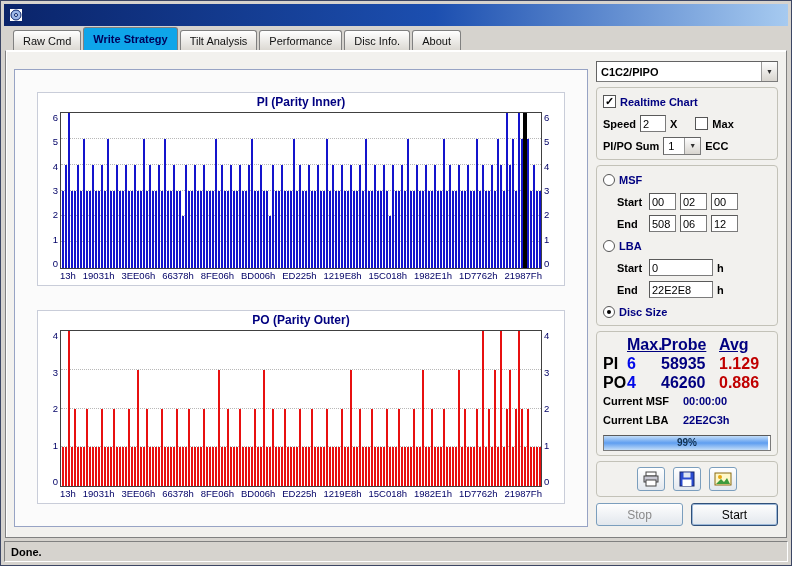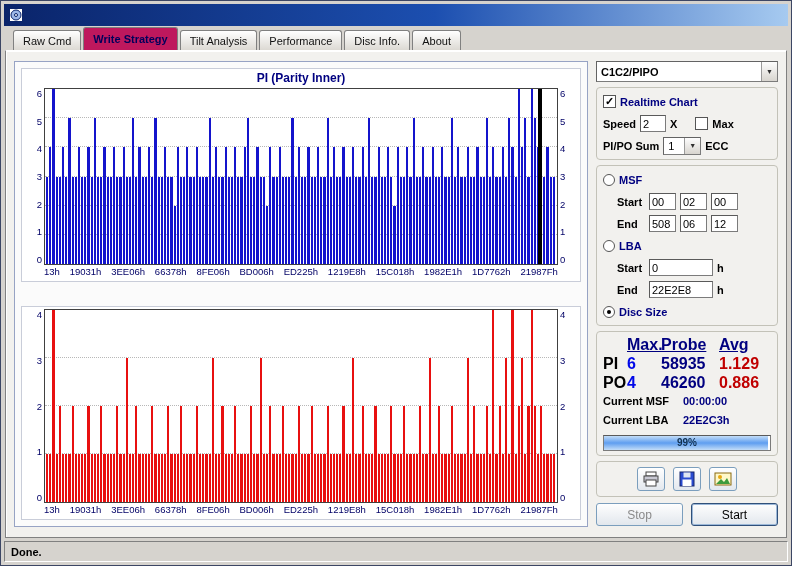--- a/index.html
+++ b/index.html
@@ -36,33 +36,33 @@
   .welcome{ margin-left:auto; color:#0000d6; font-weight:bold; font-size:12px; text-decoration:underline; cursor:pointer; }
   
   .tabstrip{ height:24px; flex:0 0 24px; display:flex; align-items:flex-end; padding-left:9px; position:relative; z-index:2; }
   .tab{
     border:1px solid #808080; border-bottom:none; border-radius:3px 3px 0 0;
     background:linear-gradient(#ffffff,#dcd9d3);
     height:20px; padding:0 9px; font-size:11px; color:#111;
     display:flex; align-items:center; margin-right:2px; cursor:pointer;
   }
   .tab.active{
-    height:23px; background:#be185d; font-weight:bold; color:#00005a;
+    height:23px; background:#0ea5e9; font-weight:bold; color:#00005a;
     position:relative; z-index:3;
   }
   
   .tabpage{
     flex:1 1 auto; margin:0 1px; background:#f2f1ee;
     border:1px solid #808080; border-top-color:#fff;
     box-shadow:inset 1px 1px 0 #ffffff;
     display:flex; gap:8px; padding:10px 8px 10px 8px; position:relative; z-index:1;
     min-height:0;
   }
   
-  .charts{ flex:1 1 auto; min-width:0; background:#fbfbfb; border:1px solid #97a3c4; padding:6px; display:flex; flex-direction:column; gap:24px; }
+  .charts{ flex:1 1 auto; min-width:0; background:#fbfbfb; border:1px solid #97a3c4; padding:22px; display:flex; flex-direction:column; gap:24px;margin-top:8px; }
   .chart-box{ flex:1 1 50%; min-height:0; border:1px solid #c9cdd9; background:#fff; display:flex; flex-direction:column; padding:2px 6px 3px 6px; }
   .chart-title{ text-align:center; color:#000080; font-weight:bold; font-size:12px; height:17px; flex:0 0 17px; }
   .chart-body{ flex:1 1 auto; display:flex; min-height:0; }
   .yaxis{ flex:0 0 16px; display:flex; flex-direction:column; justify-content:space-between; font-size:9.5px; color:#000066; padding:0 2px; }
   .yaxis.left{ text-align:right; }
   .yaxis.right{ text-align:left; }
   .plot{ flex:1 1 auto; position:relative; border:1px solid #404040; background:#fff; overflow:hidden; }
   .gridline{ position:absolute; left:0; right:0; height:0; border-top:1px dotted #b8b8b8; }
   .bars{ position:absolute; left:1px; right:1px; top:0; bottom:0; display:flex; align-items:flex-end; gap:1px; }
   .bar{ flex:1 1 auto; min-width:1px; }
@@ -360,20 +360,21 @@
             <span>ED225h</span>
             <span>1219E8h</span>
             <span>15C018h</span>
             <span>1982E1h</span>
             <span>1D7762h</span>
             <span>21987Fh</span>
           </div>
       </div>
 
       <div class="chart-box">
+        <div class="chart-title">PO (Parity Outer)</div>
         <div class="chart-body">
           <div class="yaxis left">
               <span>4</span>
               <span>3</span>
               <span>2</span>
               <span>1</span>
               <span>0</span>
             </div>
           <div class="plot">
               <div class="gridline" style="bottom: 25%;"></div>

